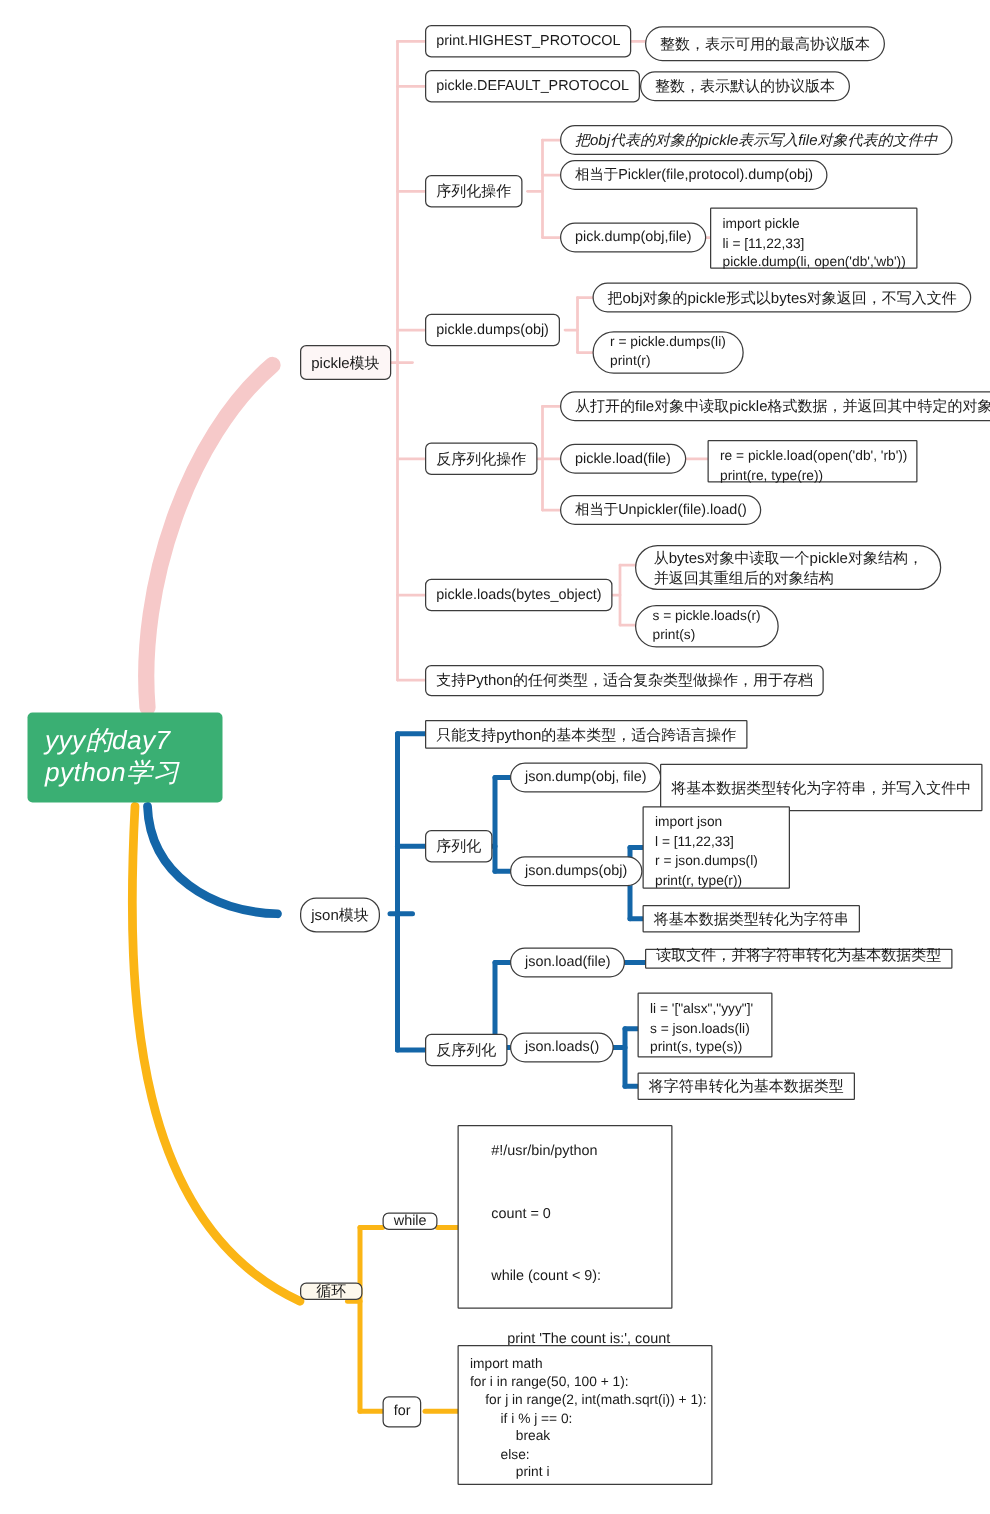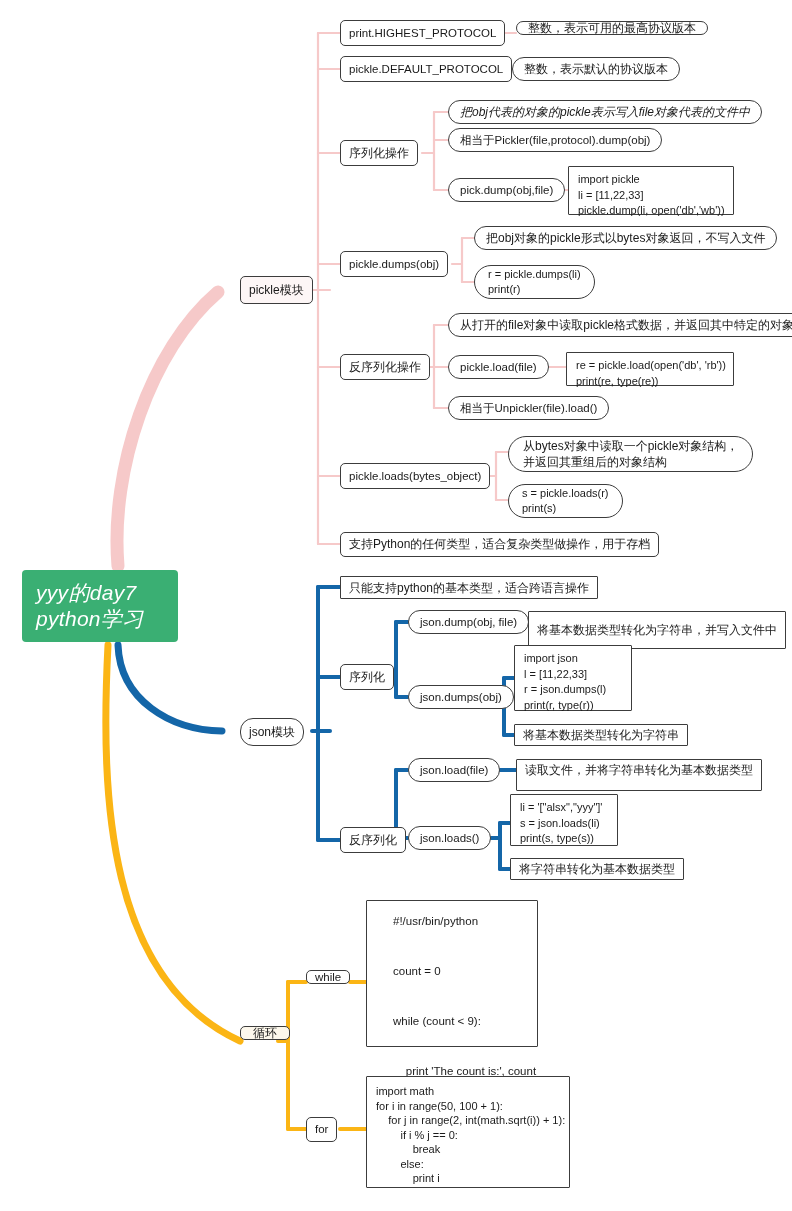--- a/index.html
+++ b/index.html
@@ -148,21 +148,21 @@
     <span class="txt">python学习</span>
   </div>
 
   <div class="node rbox tint-pink" style="left:240px;top:276px;height:28px;">
     <span class="txt">pickle模块</span>
   </div>
 
   <div class="node rbox tint-plain mono-ish" style="left:340px;top:20px;height:26px;">
     <span class="txt">print.HIGHEST_PROTOCOL</span>
   </div>
-  <div class="node pill tint-plain cn" style="left:516px;top:21px;height:14px;">
+  <div class="node pill tint-plain cn" style="left:516px;top:21px;height:28px;">
     <span class="txt">整数，表示可用的最高协议版本</span>
   </div>
 
   <div class="node rbox tint-plain mono-ish" style="left:340px;top:56px;height:26px;">
     <span class="txt">pickle.DEFAULT_PROTOCOL</span>
   </div>
   <div class="node pill tint-plain cn" style="left:512px;top:57px;height:24px;">
     <span class="txt">整数，表示默认的协议版本</span>
   </div>
 
@@ -257,21 +257,21 @@
   <div class="node sq tint-plain cn" style="left:514px;top:724px;height:22px;align-items:center;padding:2px 8px;">
     <span class="txt">将基本数据类型转化为字符串</span>
   </div>
 
   <div class="node rbox tint-plain cn" style="left:340px;top:827px;height:26px;">
     <span class="txt">反序列化</span>
   </div>
   <div class="node pill tint-plain mono-ish" style="left:408px;top:758px;height:24px;">
     <span class="txt">json.load(file)</span>
   </div>
-  <div class="node sq tint-plain cn" style="left:516px;top:759px;height:32px;align-items:flex-start;padding:2px 8px;">
+  <div class="node sq tint-plain cn" style="left:516px;top:759px;height:16px;align-items:flex-end;padding:2px 8px;">
     <span class="txt">读取文件，并将字符串转化为基本数据类型</span>
   </div>
   <div class="node pill tint-plain mono-ish" style="left:408px;top:826px;height:24px;">
     <span class="txt">json.loads()</span>
   </div>
   <div class="node sq tint-plain tight-code" style="left:510px;top:794px;width:108px;height:52px;line-height:15.5px;">
     <span class="txt">li = '["alsx","yyy"]'
 s = json.loads(li)
 print(s, type(s))</span>
   </div>

